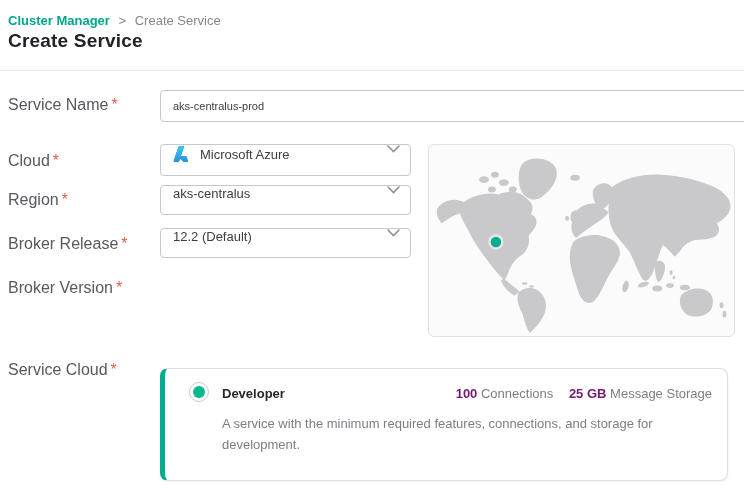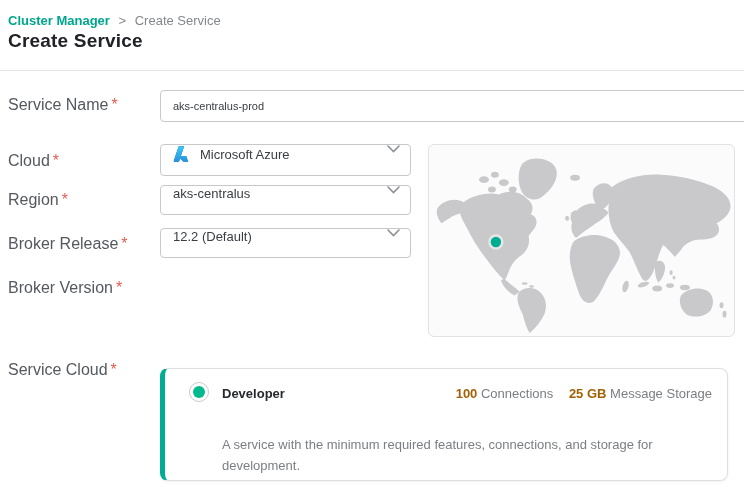--- a/index.html
+++ b/index.html
@@ -43,23 +43,23 @@
   
   .type-card{position:absolute;left:160px;top:368px;width:568px;height:113px;box-sizing:border-box;
     background:#fff;border:1px solid #dfdfe1;border-left:5px solid var(--accent-teal,#00AD93);
     border-radius:8px;box-shadow:0 1px 3px rgba(0,0,0,.06);cursor:pointer;}
   .radio{position:absolute;left:24px;top:13px;width:20px;height:20px;box-sizing:border-box;
     border:1px solid #c9cacd;border-radius:50%;background:#fff;}
   .radio .dot{position:absolute;left:3px;top:3px;width:12px;height:12px;border-radius:50%;
     background:var(--radio-green,#00BA8D);}
   .card-title{position:absolute;left:57px;top:17px;font-weight:bold;color:#26282d;}
   .card-specs{position:absolute;right:15px;top:17px;color:#7b7e84;white-space:nowrap;}
-  .spec-val{font-weight:bold;color:#a16207;}
+  .spec-val{font-weight:bold;color:#701a75;}
   .spec-gap{display:inline-block;width:12px;}
-  .card-desc{position:absolute;left:57px;top:44px;width:482px;line-height:21px;color:#7b7e84;margin-top:21px;}
+  .card-desc{position:absolute;left:57px;top:44px;width:482px;line-height:21px;color:#7b7e84;}
 </style>
 </head>
 <body>
 
 <div class="page">
 
   <div class="breadcrumb">
     <a class="crumb-root">Cluster Manager</a>
     <span class="sep">&gt;</span>
     <span class="crumb-current">Create Service</span>

